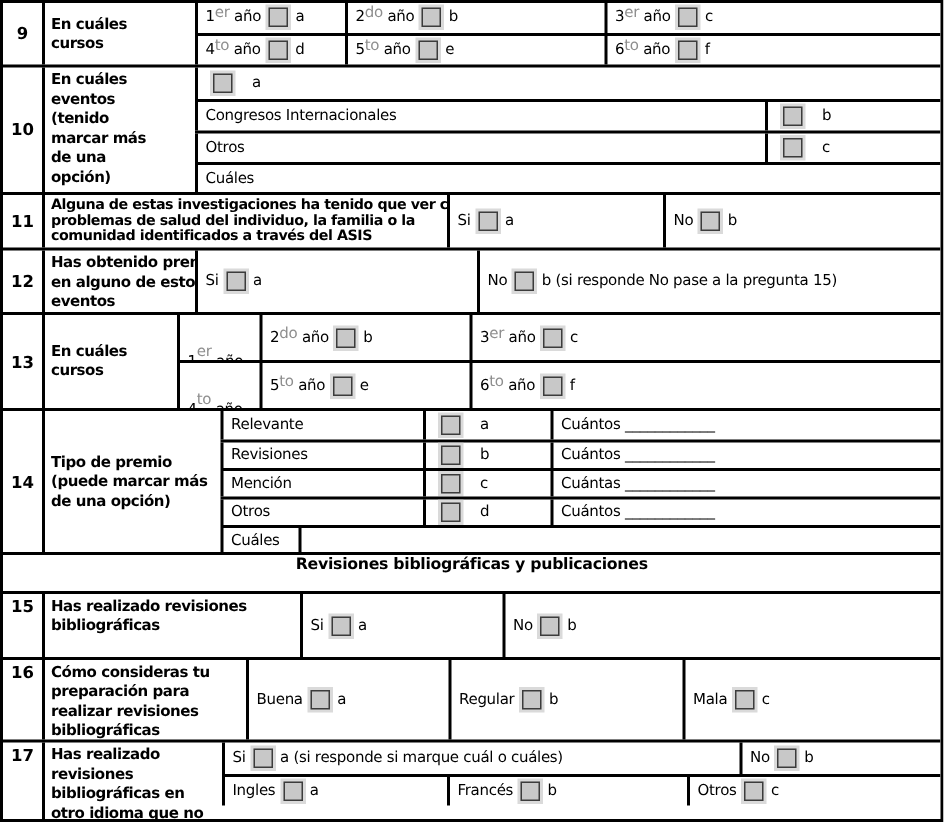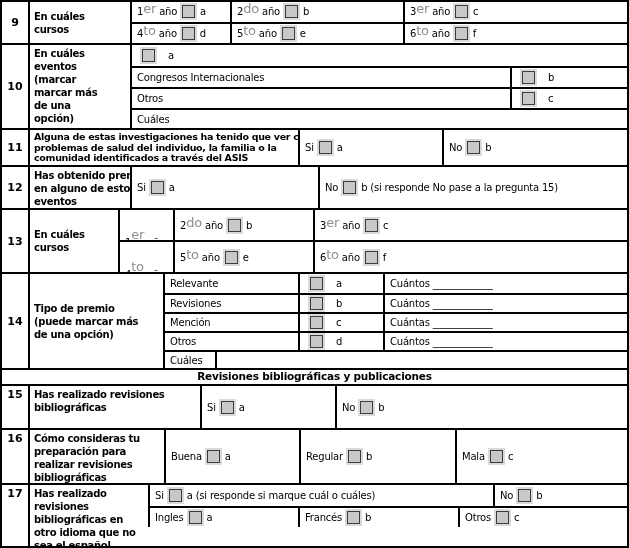--- a/index.html
+++ b/index.html
@@ -13,21 +13,21 @@
   .qcell { border-left:2px solid #000; font-weight:bold; font-size:10px; letter-spacing:-0.3px; line-height:13px; padding:2px 1px 0 4px; overflow:hidden; flex:0 0 auto; }
   .qcell.vc { display:flex; flex-direction:column; justify-content:center; padding-top:0; }
   .ql { white-space:nowrap; }
   .content { flex:1 1 auto; display:flex; flex-direction:column; min-width:0; }
   .srow { display:flex; border-top:2px solid #000; flex:1 1 auto; min-height:0; }
   .srow:first-child { border-top:0; }
   .cell { border-left:2px solid #000; display:flex; align-items:center; font-size:10px; letter-spacing:-0.2px; padding-left:5px; overflow:hidden; white-space:nowrap; min-width:0; }
   .cell.block { display:block; padding-top:20px; line-height:16px; }
   .cb { flex:0 0 13px; width:13px; height:13px; background:#c8c8c8; border:1px solid #3c3c3c; box-shadow:0 0 0 2px #dadada; display:inline-block; margin:0 5px; }
   .cb.inl { display:inline-block; vertical-align:-2px; }
-  sup.ord { font-size:13px; color:#8e8e8e; position:relative; top:-3px; }
+  sup.ord { font-size:10px; color:#8e8e8e; position:relative; top:-3px; }
   .sp { margin-left:3px; }
   .g8 { margin-left:8px; }
   .tight { font-size:9.5px; line-height:10.5px; letter-spacing:-0.3px; padding-top:2px; }
   .hcell { flex:1; text-align:center; font-weight:bold; font-size:10.5px; line-height:12px; letter-spacing:-0.2px; }
   .blank { letter-spacing:0; }
 </style>
 </head>
 <body>
 
 <div class="form">
@@ -86,21 +86,21 @@
         </div>
       </div>
     </div>
   </div>
 
   <div class="row" style="height:85px">
     <div class="num">10</div>
     <div class="qcell" style="width:102px">
       <div class="ql">En cuáles</div>
       <div class="ql">eventos</div>
-      <div class="ql">(marcar</div>
+      <div class="ql">(tenido</div>
       <div class="ql">marcar más</div>
       <div class="ql">de una</div>
       <div class="ql">opción)</div>
     </div>
     <div class="content">
       <div class="srow" style="flex:0 0 21px">
         <div class="cell" style="flex:0 0 117px">
           <span class="cb"></span>
           <span class="g8">a</span>
         </div>
@@ -222,21 +222,21 @@
             <span class="sp">año</span>
           <span class="cb"></span>
           <span>f</span>
         </div>
       </div>
     </div>
   </div>
 
   <div class="row" style="height:96px">
     <div class="num">14</div>
-    <div class="qcell vc" style="width:135px">
+    <div class="qcell vc" style="width:119px">
       <div class="ql">Tipo de premio</div>
       <div class="ql">(puede marcar más</div>
       <div class="ql">de una opción)</div>
     </div>
     <div class="content">
       <div class="srow" style="flex:0 0 19px">
         <div class="cell" style="flex:0 0 135px">
             <span>Relevante</span>
           </div>
         <div class="cell" style="flex:0 0 85px">
@@ -289,21 +289,21 @@
       </div>
       <div class="srow" style="flex:1">
         <div class="cell" style="flex:0 0 52px">
             <span>Cuáles</span>
           </div>
         <div class="cell" style="flex:1"></div>
       </div>
     </div>
   </div>
 
-  <div class="row" style="height:16px">
+  <div class="row" style="height:26px">
     <div class="hcell">Revisiones bibliográficas y publicaciones</div>
   </div>
 
   <div class="row" style="height:44px">
     <div class="num top">15</div>
     <div class="qcell" style="width:172px">
       <div class="ql">Has realizado revisiones</div>
       <div class="ql">bibliográficas</div>
     </div>
     <div class="content">

